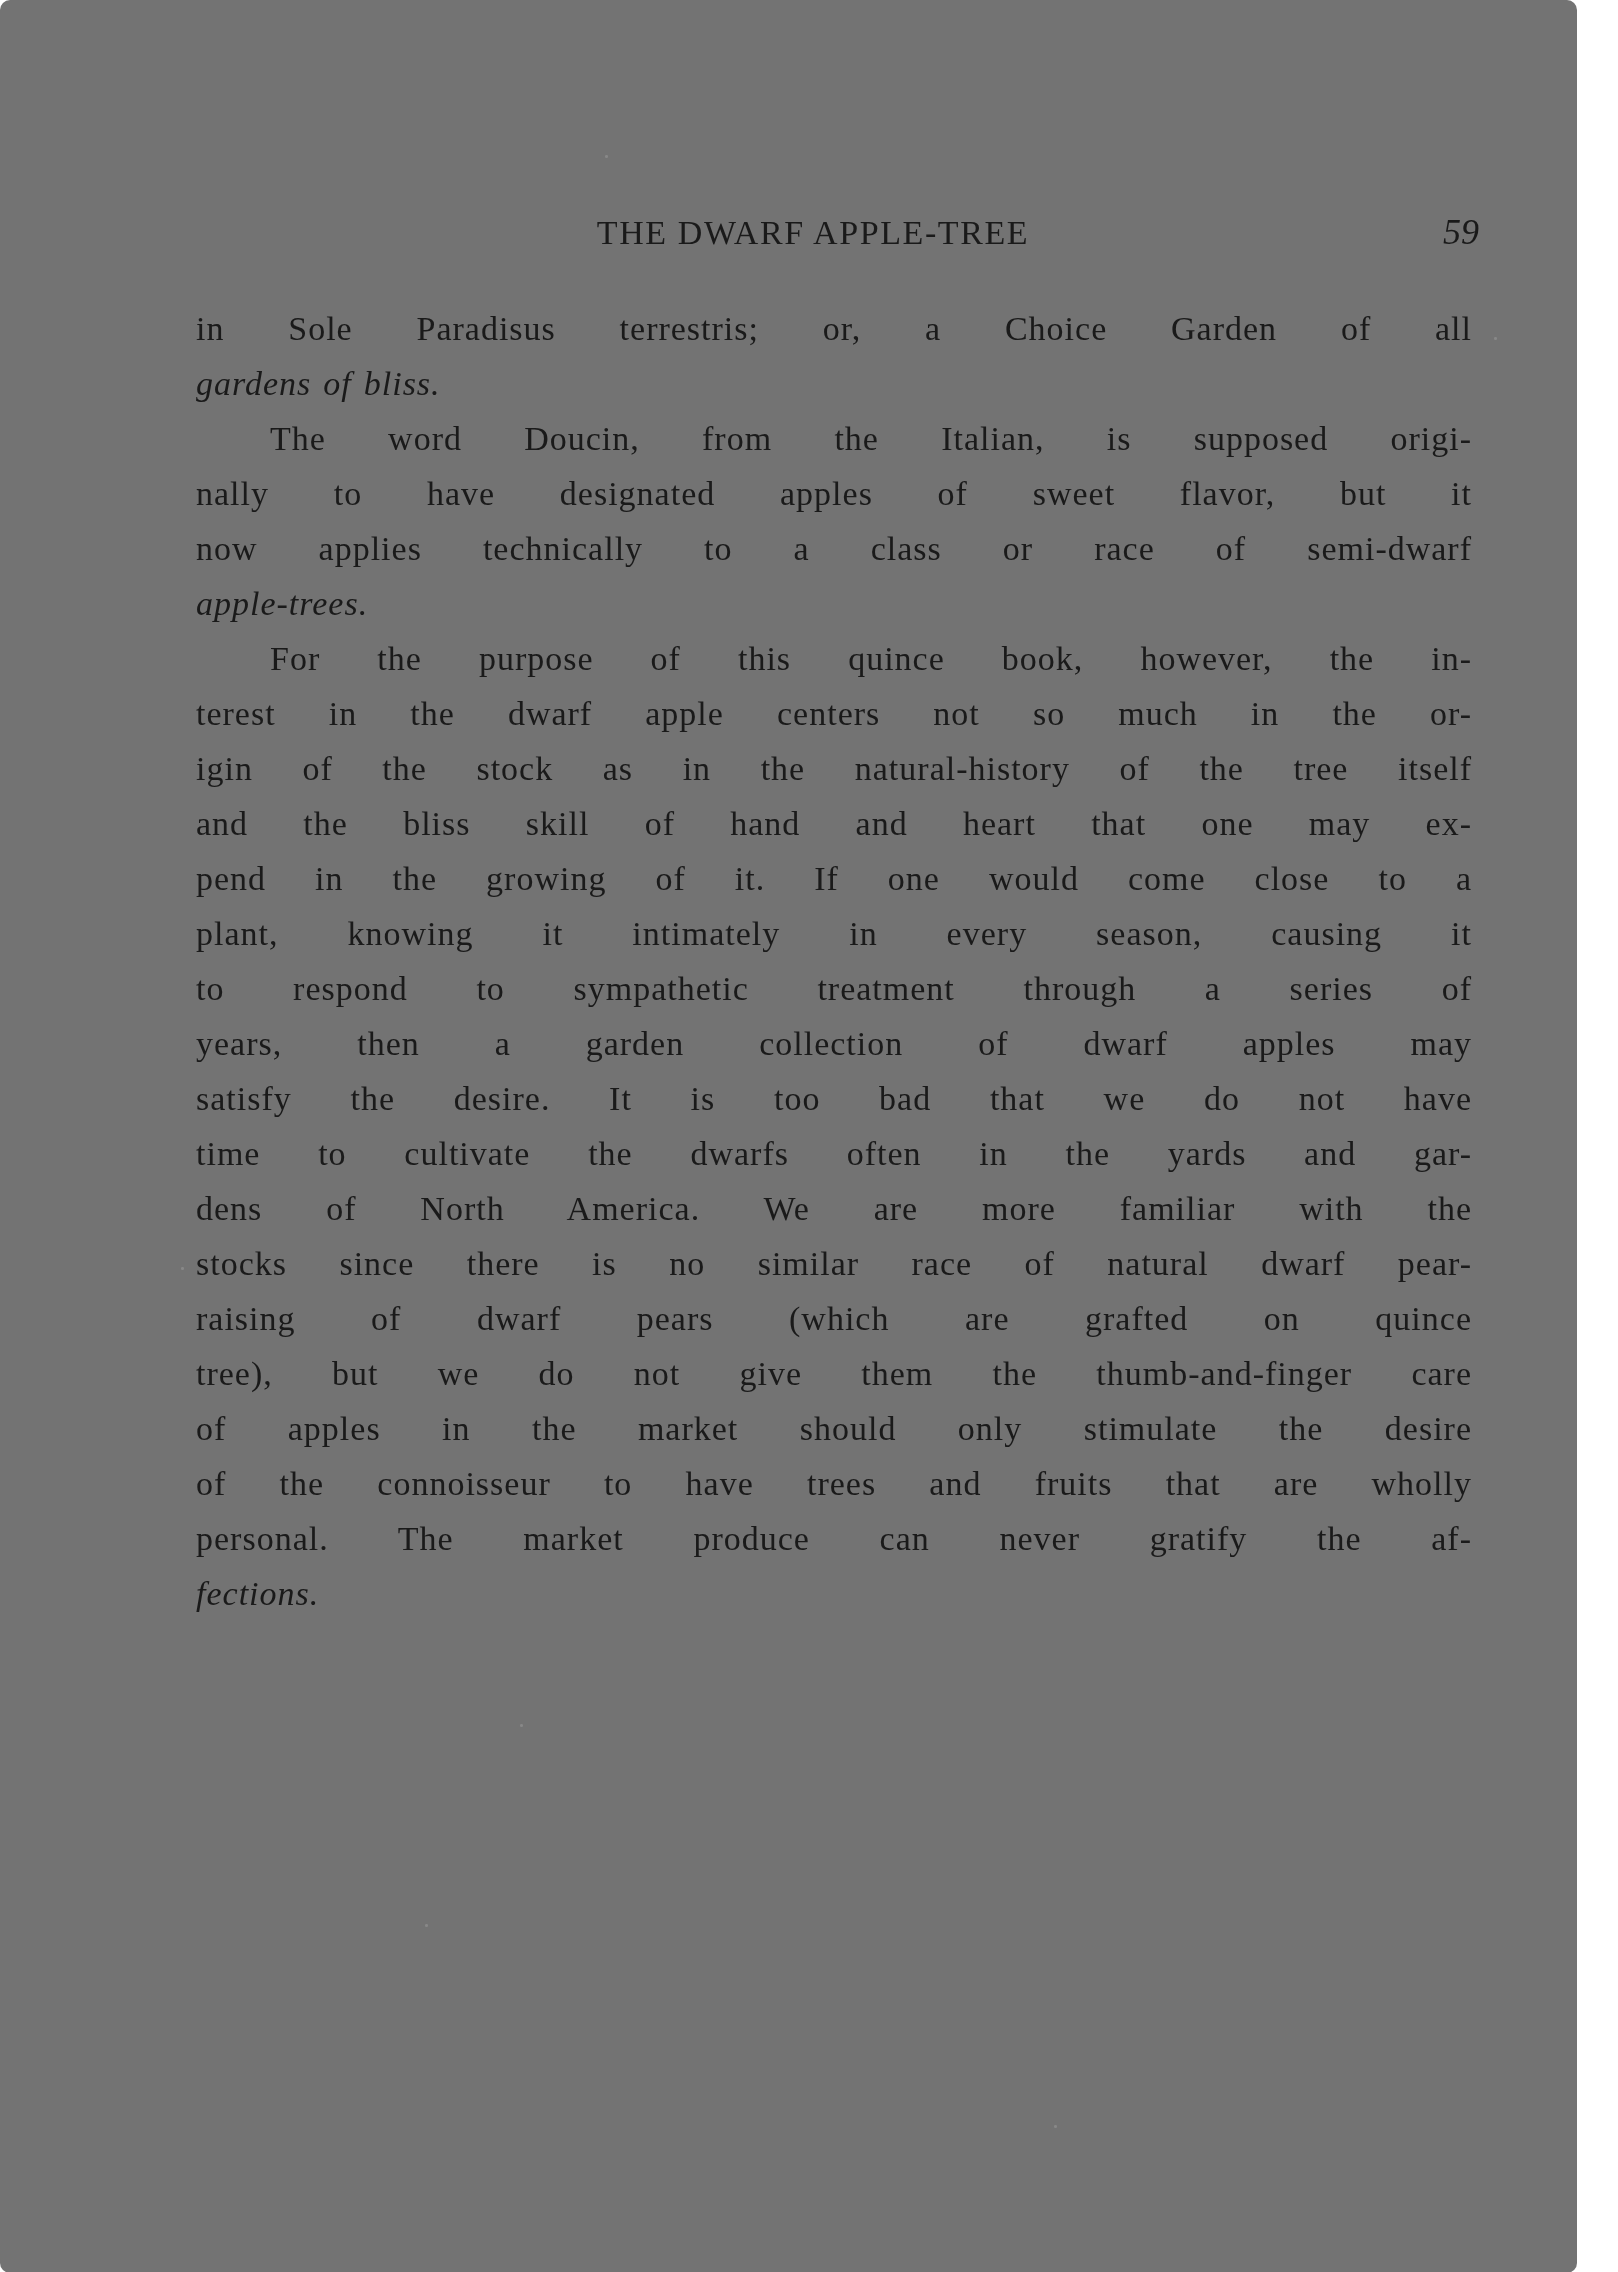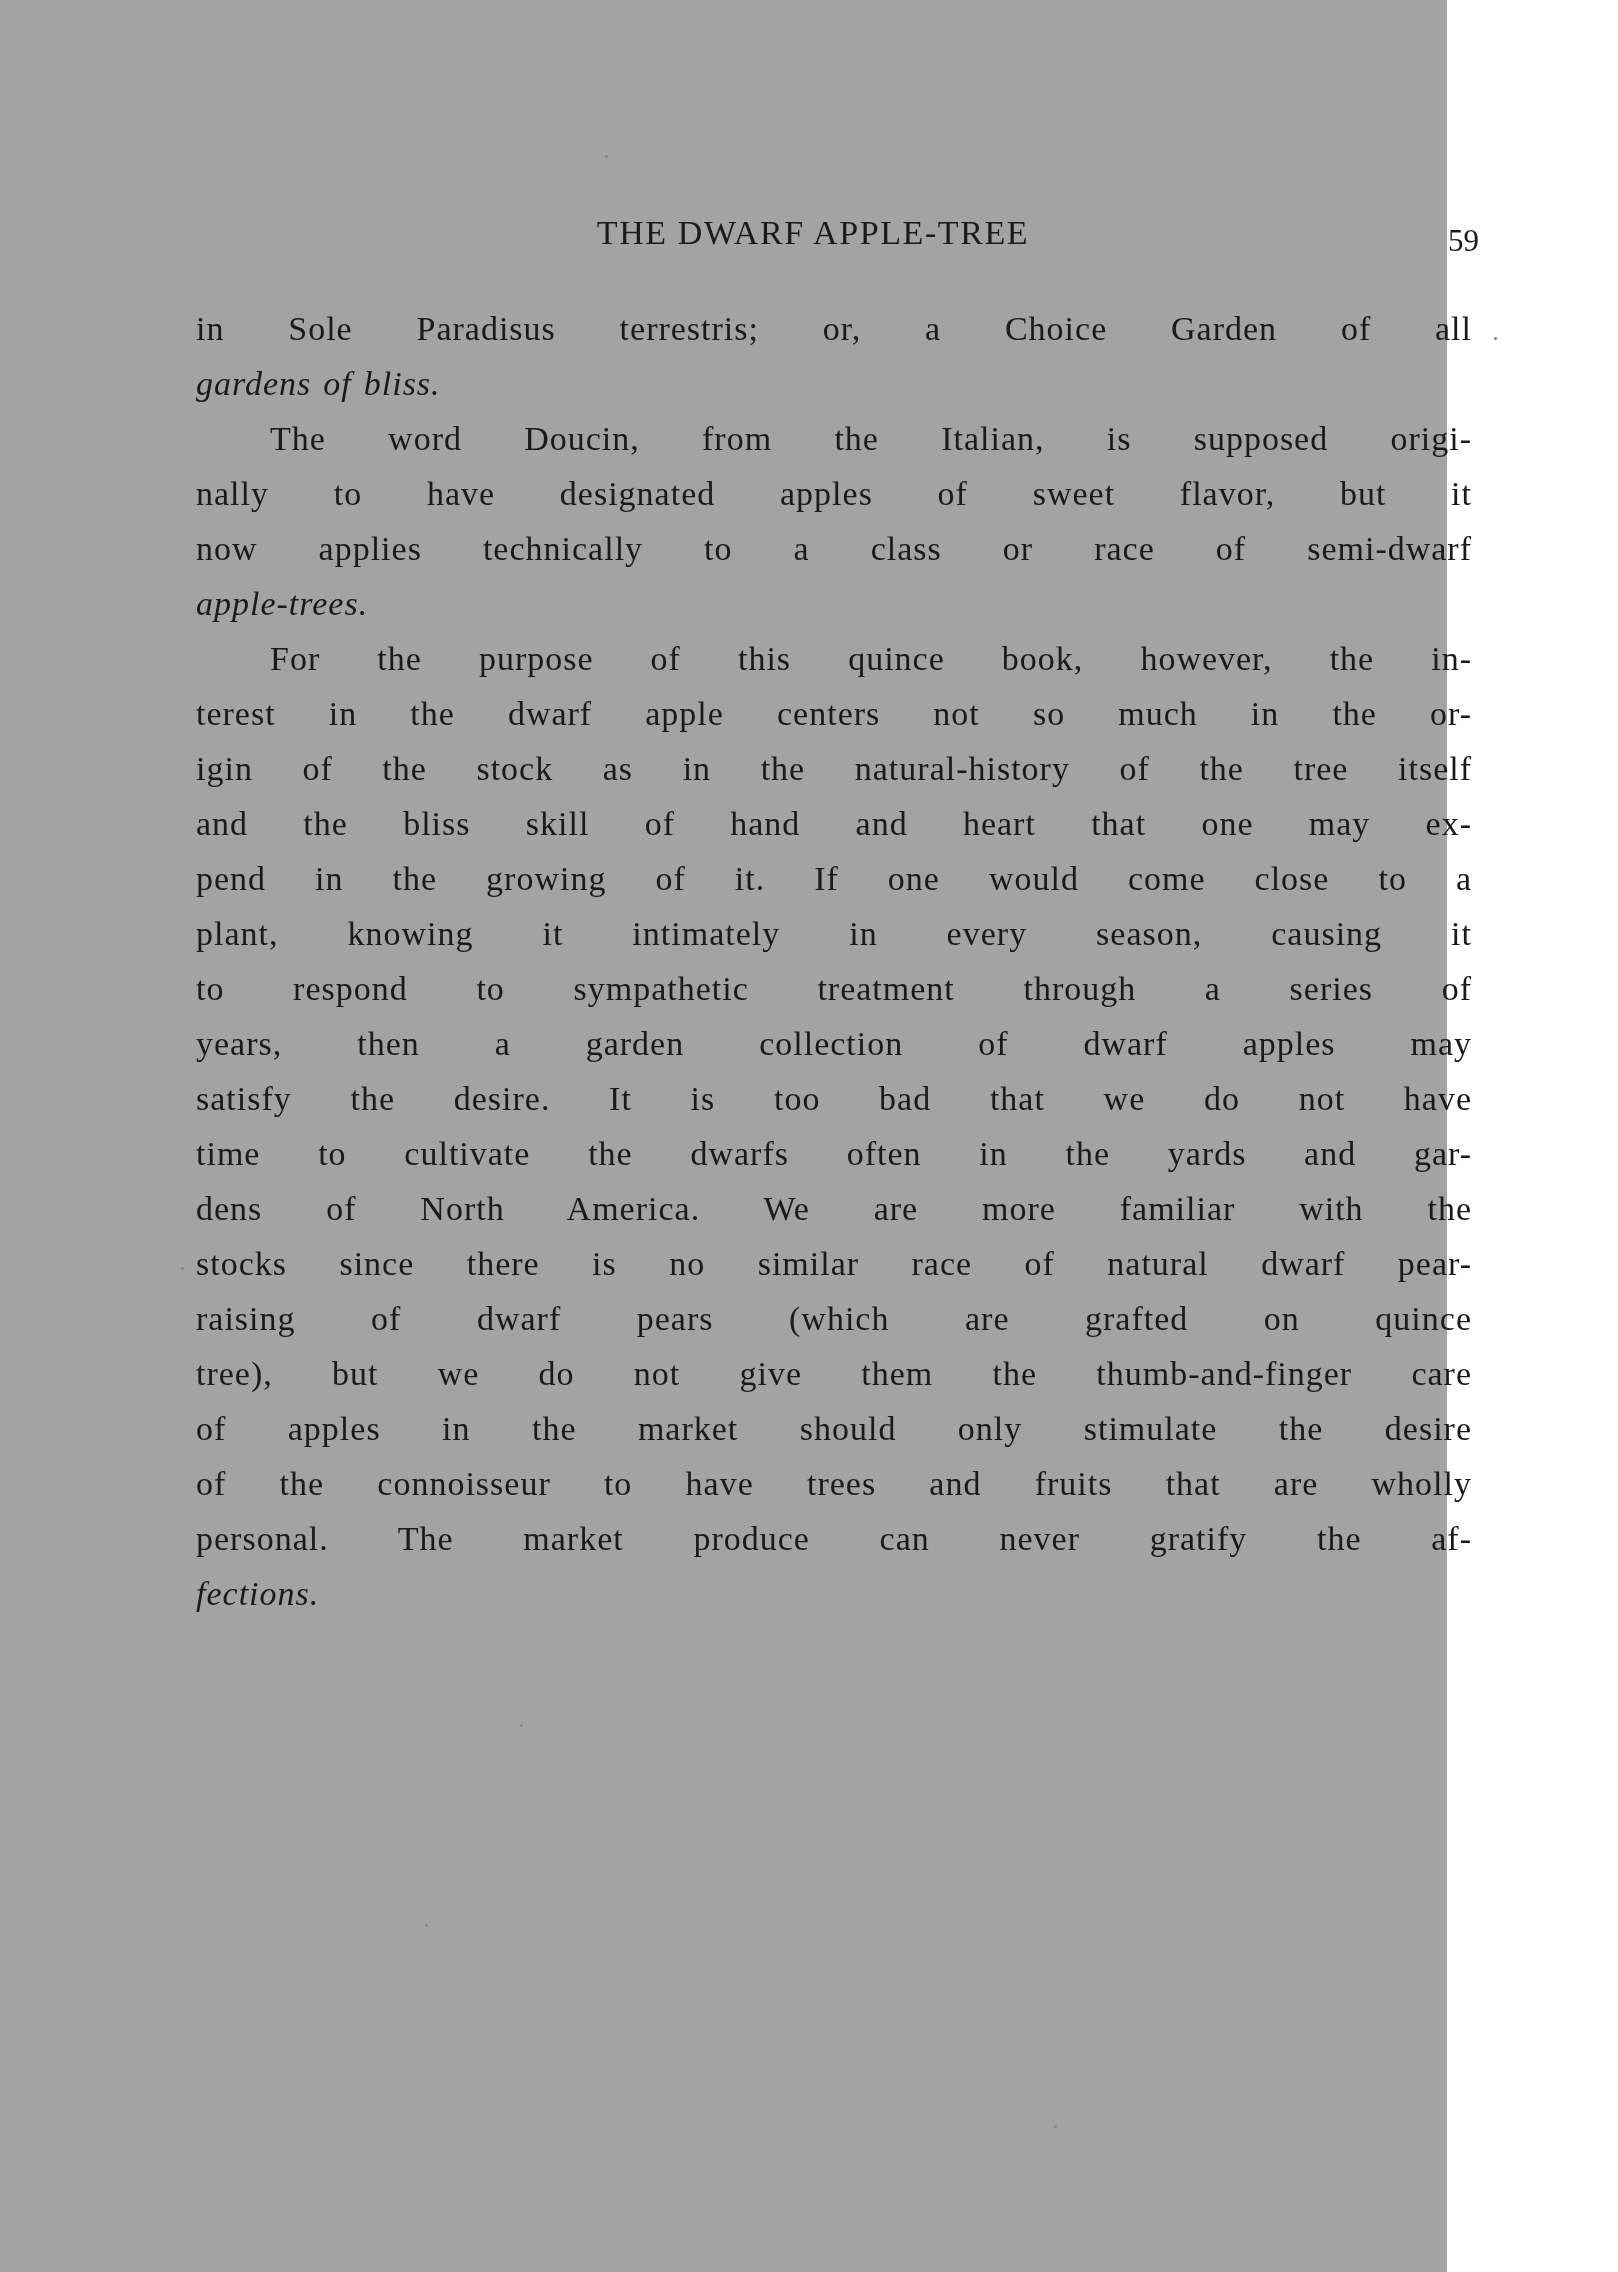--- a/index.html
+++ b/index.html
@@ -11,22 +11,23 @@
       width: 1619px;
       height: 2273px;
       position: relative;
       overflow: hidden;
       font-family: "Liberation Serif", "DejaVu Serif", serif;
       color: #1a1a1a;
     }
     .page {
       position: absolute;
       left: 0; top: 0;
-      width: 1447px; height: 2273px;
-      background: #a3a3a3;
+      width: 1577px; height: 2273px;
+      background: #737373;
+      border-radius: 10px;
     }
     .running-head {
       position: absolute;
       left: 196px;
       top: 208px;
       width: 1283px;
       height: 49px;
     }
     .running-title {
       position: absolute;
@@ -34,23 +35,24 @@
       right: 0;
       text-align: center;
       font-size: 34px;
       letter-spacing: 1.6px;
       line-height: 49px;
       padding-right: 49px;
     }
     .page-number {
       position: absolute;
       right: 0;
-      top: 8px;
-      font-size: 31px;
+      top: 0;
+      font-size: 36px;
       line-height: 49px;
+      font-style: italic;
     }
     .body-text {
       position: absolute;
       left: 196px;
       top: 301px;
       width: 1276px;
       font-size: 34px;
       line-height: 55px;
       letter-spacing: 1px;
       word-spacing: 2.5px;

